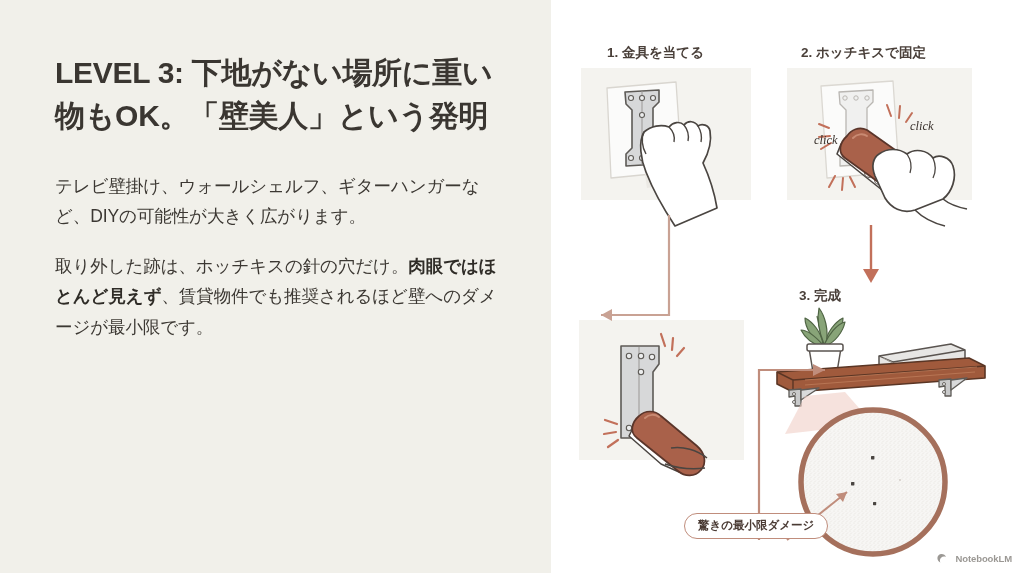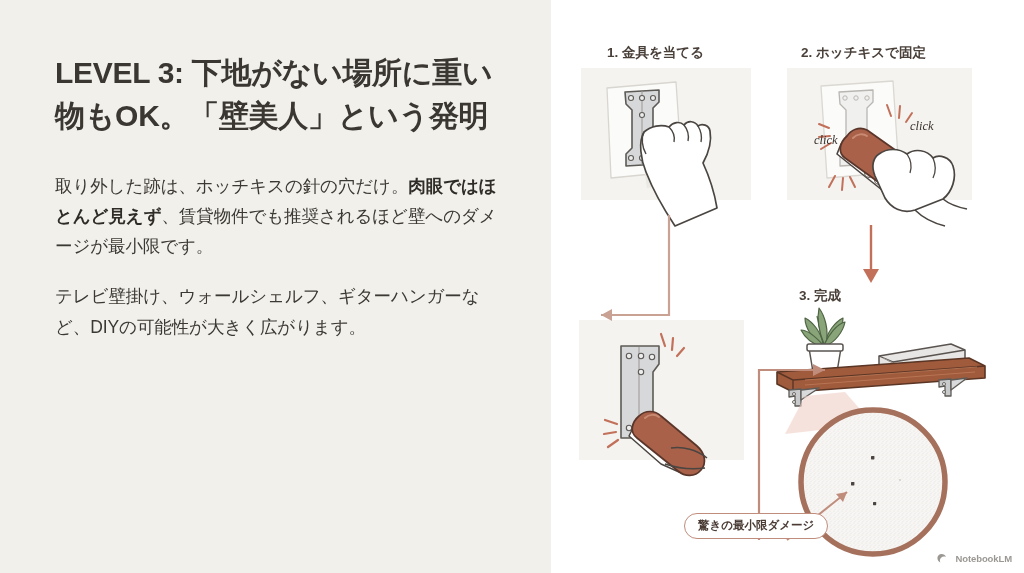--- a/index.html
+++ b/index.html
@@ -80,26 +80,26 @@
 </head>
 <body>
 
 <div id="slide">
 
   <div id="left-panel">
 
     <h1 id="title">LEVEL 3: 下地がない場所に重い物もOK。「壁美人」という発明</h1>
 
 
+    <p class="para" id="para3">
+      <span>テレビ壁掛け、ウォールシェルフ、ギターハンガーなど、DIYの可能性が大きく広がります。</span>
+    </p>
+
     <p class="para" id="para2">
       <span>取り外した跡は、ホッチキスの針の穴だけ。</span><b>肉眼ではほとんど見えず</b><span>、賃貸物件でも推奨されるほど壁へのダメージが最小限です。</span>
-    </p>
-
-    <p class="para" id="para3">
-      <span>テレビ壁掛け、ウォールシェルフ、ギターハンガーなど、DIYの可能性が大きく広がります。</span>
     </p>
   </div>
 
   <div id="right-panel">
 
     <div class="step-title" id="step1-title">1. 金具を当てる</div>
     <div class="step-title" id="step2-title">2. ホッチキスで固定</div>
     <div class="step-title" id="step3-title">3. 完成</div>
 
     <svg class="panel-art" id="art1" viewBox="0 0 170 160">

